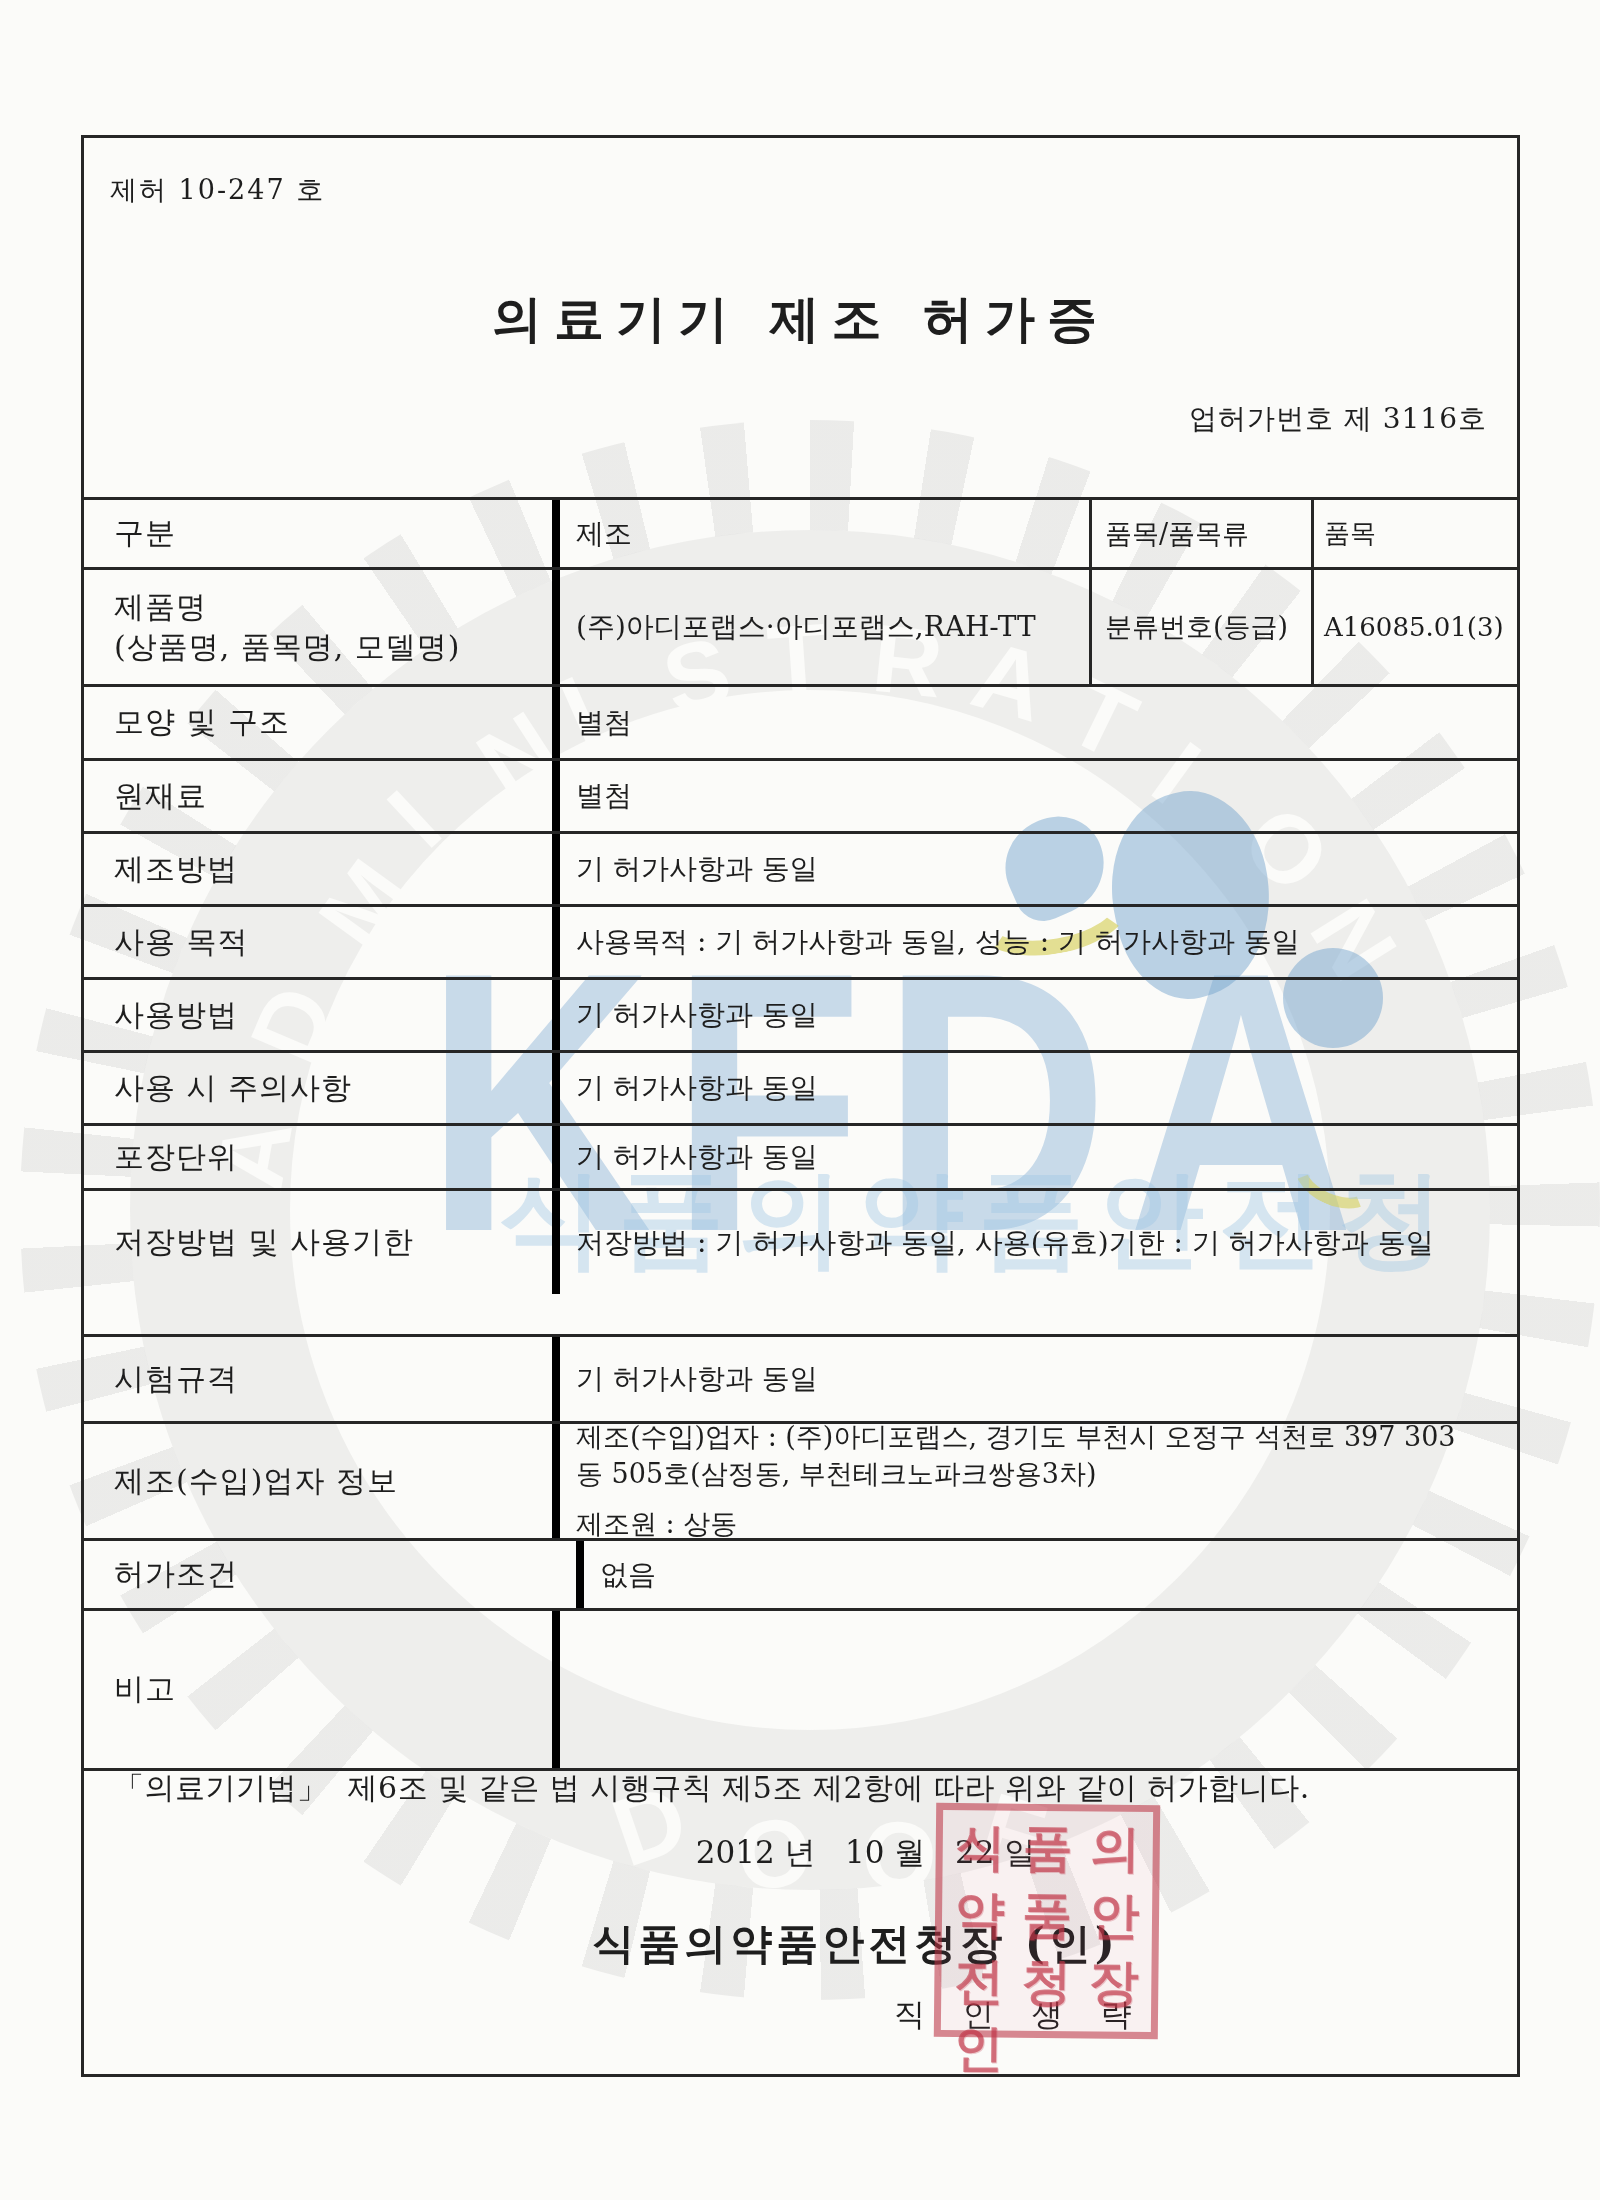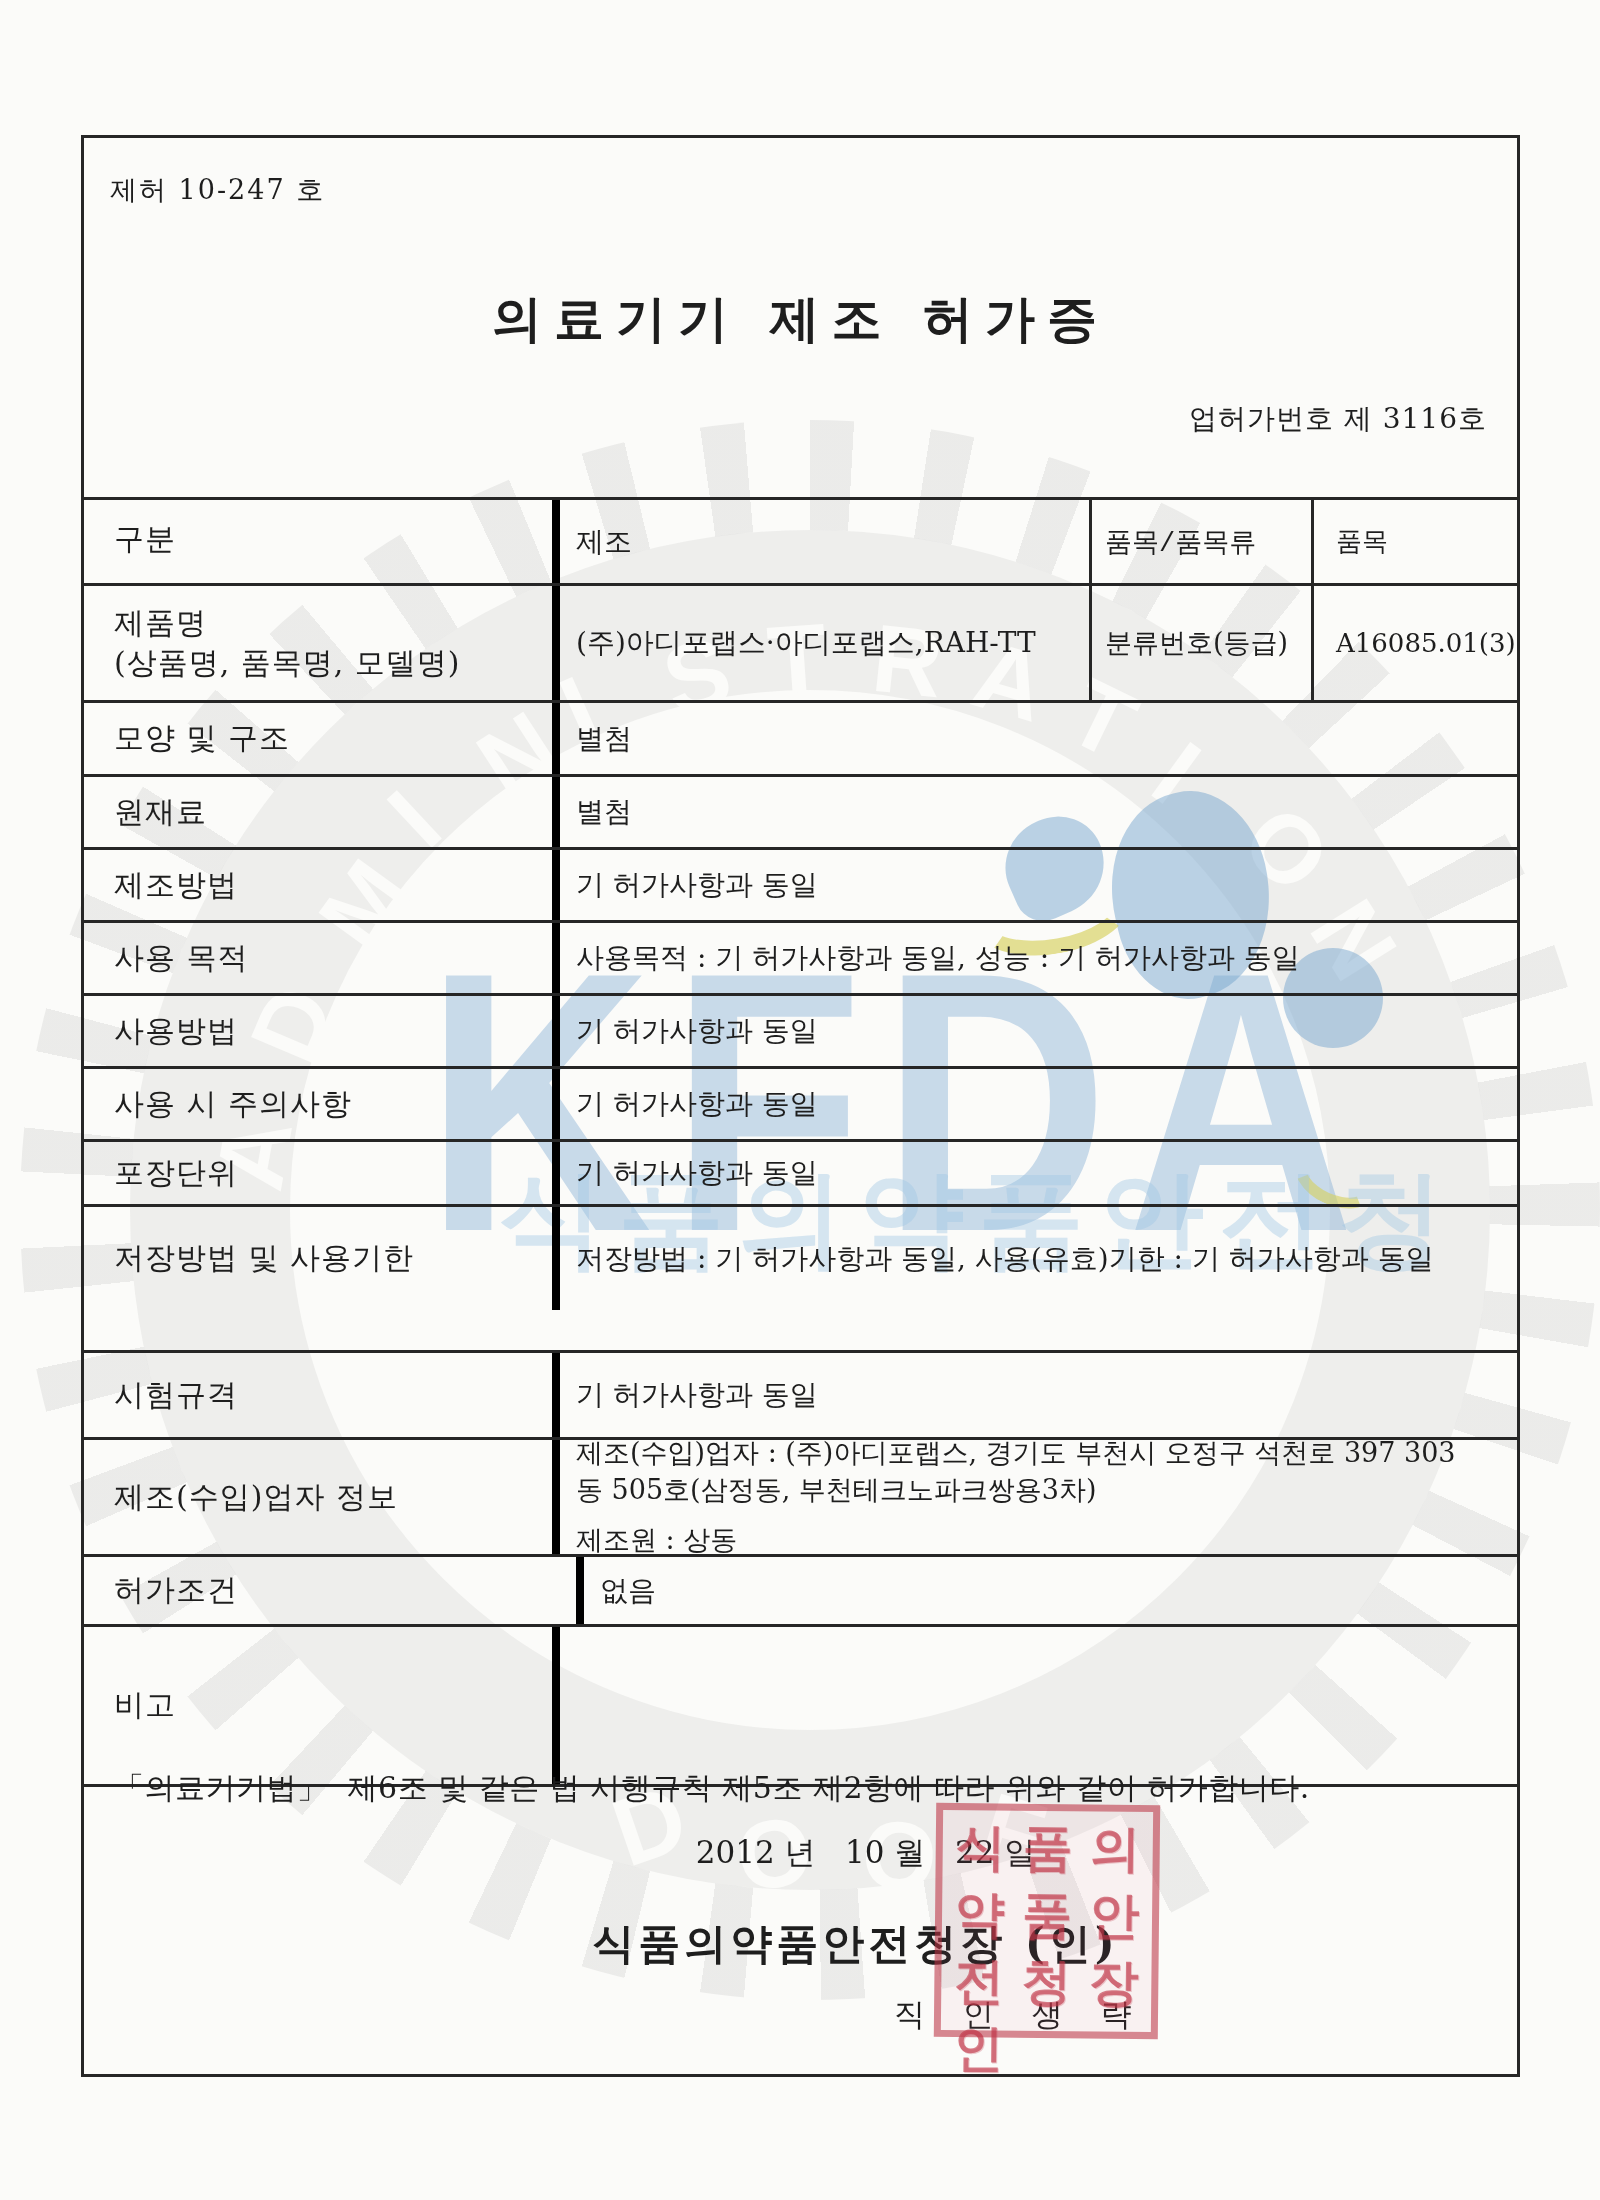--- a/index.html
+++ b/index.html
@@ -49,29 +49,29 @@
     position:absolute; left:81px; top:135px; width:1439px; height:1942px;
     border:3px solid #262626; box-sizing:border-box;
   }
   .doc-number{position:absolute; left:26px; top:34px; font-size:27px; letter-spacing:2px;}
   .doc-title{position:absolute; left:0; right:0; top:148px; text-align:center;
     font-size:50px; font-weight:600; letter-spacing:12px;}
   .license-number{position:absolute; right:30px; top:262px; font-size:28px; letter-spacing:1px;}
   
   .cert-table{position:absolute; left:0; top:359px; width:100%; border-bottom:3px solid #262626;}
   .trow{display:flex; border-top:3px solid #262626; box-sizing:border-box; background:rgba(0,0,0,0);}
-  .r1{height:86px;font-family:Liberation Mono, monospace;} .r2{height:117px;} .r3{height:74px;} .r4{height:73px;}
+  .r1{height:70px;} .r2{height:117px;} .r3{height:74px;} .r4{height:73px;}
   .r5{height:73px;} .r6{height:73px;} .r7{height:73px;} .r8{height:73px;}
   .r9{height:65px;} .r10{height:106px;} .r11{height:87px;margin-top:40px;} .r12{height:117px;}
   .r13{height:70px;gap:24px;} .r14{height:160px;}
   .cell{display:flex; align-items:center; box-sizing:border-box; overflow:visible;}
   .cell-label{width:468px; padding-left:30px; font-size:30px; letter-spacing:1px; white-space:pre-line; line-height:1.35;}
   .cell-val{flex:1; border-left:8px solid #000000; padding-left:16px; font-size:28px; white-space:nowrap;}
   .cell-c3{width:222px; border-left:3px solid #262626; padding-left:13px; font-size:27px; white-space:nowrap;}
-  .cell-c4{width:206px; border-left:3px solid #262626; padding-left:22px; font-size:26px; white-space:nowrap;}
+  .cell-c4{width:206px; border-left:3px solid #262626; padding-left:10px; font-size:26px; white-space:nowrap;}
   .cell-val.multiline{flex-direction:column; align-items:flex-start; justify-content:center; white-space:nowrap; font-size:27px; line-height:1.35;}
   .addr-gap{margin-top:14px;}
   
   .statement{position:absolute; left:30px; right:20px; top:1630px; font-size:30px; white-space:pre; letter-spacing:0.5px;}
   .date-line{position:absolute; left:0; right:0; top:1694px; text-align:center; font-size:31px; white-space:pre; transform:translateX(65px);}
   .issuer-line{position:absolute; left:0; right:0; top:1778px; text-align:center; font-size:42px; font-weight:700; letter-spacing:4px; transform:translateX(55px); white-space:pre;}
   .stamp-note{position:absolute; left:810px; top:1856px; font-size:31px; letter-spacing:14px; white-space:pre;}
   
   .stamp{
     position:absolute; left:935px; top:1804px; width:224px; height:234px;

